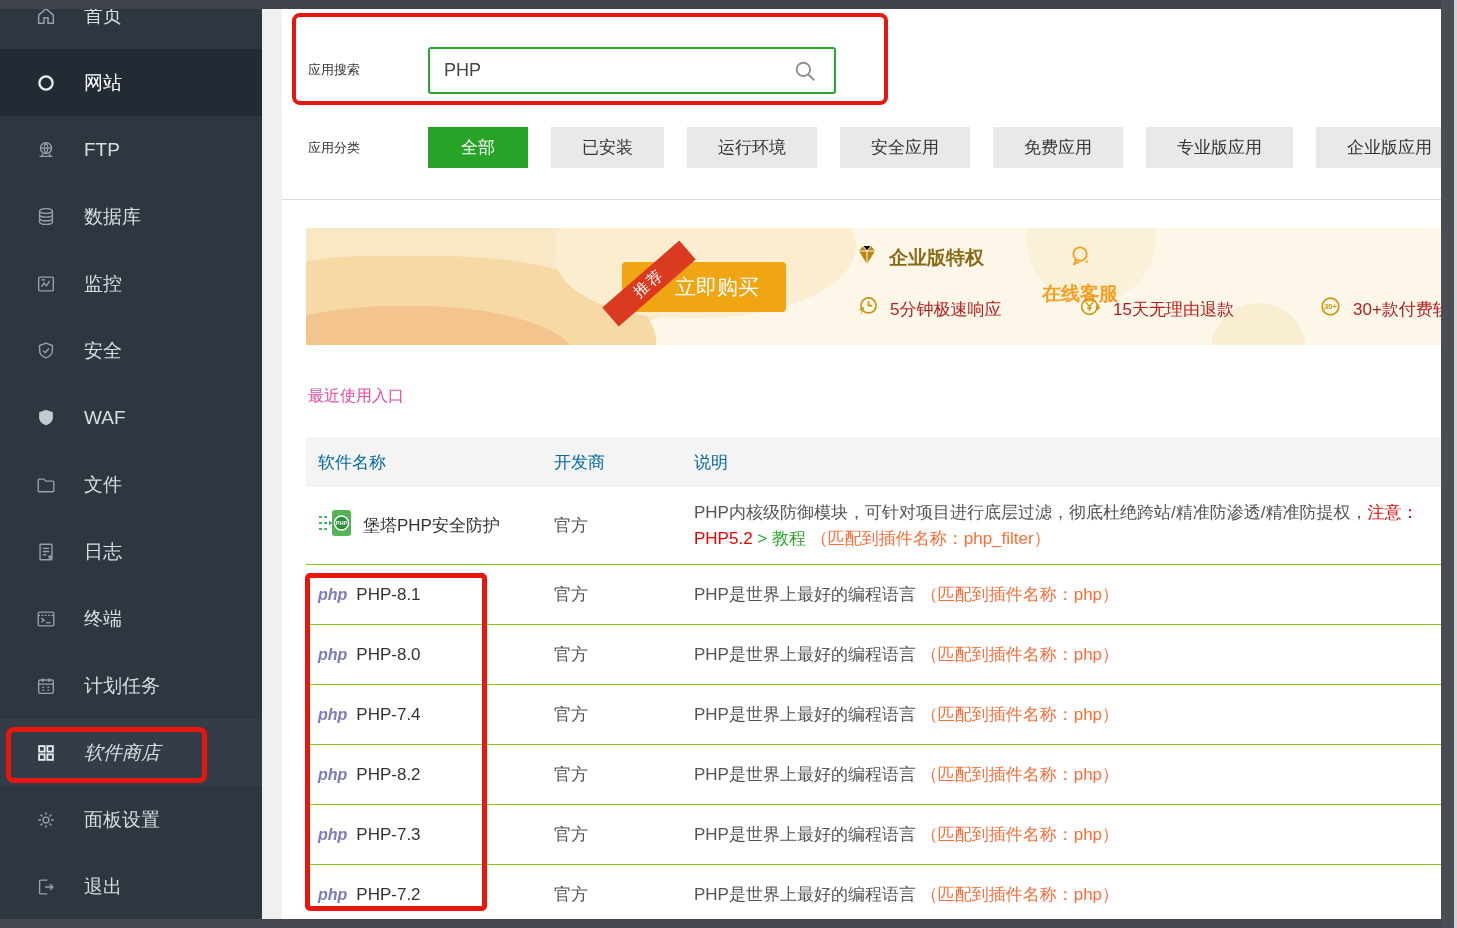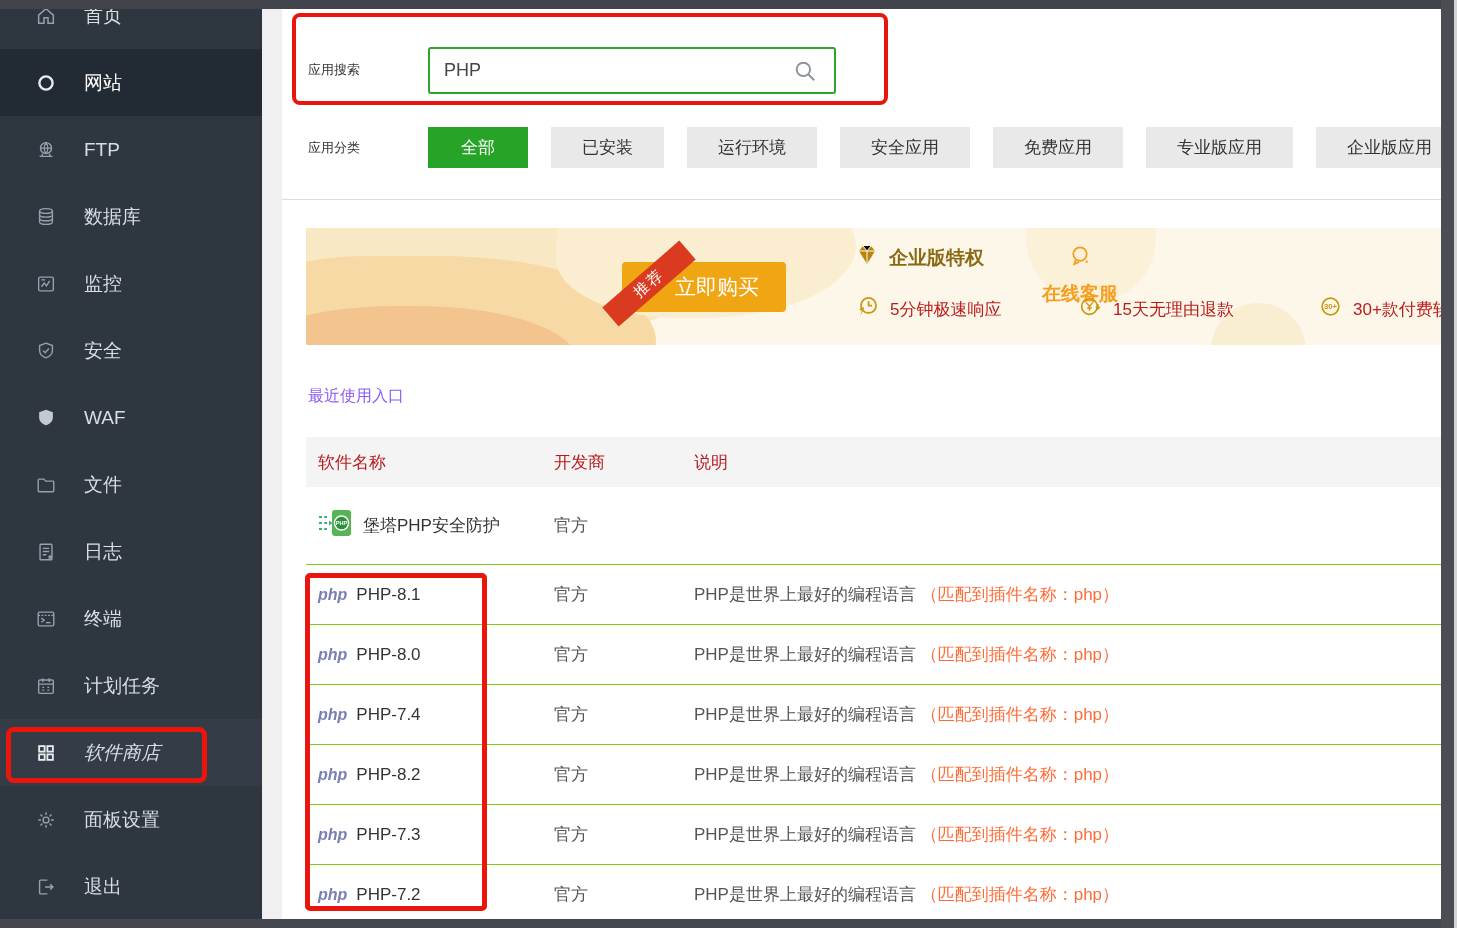--- a/index.html
+++ b/index.html
@@ -66,23 +66,23 @@
             transform:rotate(-41deg); display:flex; align-items:center; justify-content:center;
             color:#fff; font-size:15px; letter-spacing:2px; }
   .priv { position:absolute; left:549px; top:16px; display:flex; align-items:center; gap:10px;
           font-size:19px; font-weight:bold; color:#8a6914; }
   .svc  { position:absolute; left:736px; top:16px; display:flex; align-items:center; gap:9px;
           font-size:19px; font-weight:bold; color:#f59e1f; cursor:pointer;flex-direction:column; }
   .feat { position:absolute; top:66px; display:flex; align-items:center; gap:10px; font-size:17px; color:#b91c1c; white-space:nowrap; }
   .f1 { left:549px; } .f2 { left:772px; } .f3 { left:1012px; }
 
   
-  .recent-title { position:absolute; left:308px; top:386px; font-size:16px; color:#8b5cf6; }
+  .recent-title { position:absolute; left:308px; top:386px; font-size:16px; color:#ec4899; }
   .table { position:absolute; left:306px; top:437px; width:1151px; }
-  .thead { display:flex; height:50px; align-items:center; background:#f4f4f4; color:#b91c1c; font-size:17px; }
+  .thead { display:flex; height:50px; align-items:center; background:#f4f4f4; color:#0369a1; font-size:17px; }
   .c1 { width:248px; padding-left:12px; flex:0 0 248px; }
   .c2 { width:140px; flex:0 0 140px; }
   .c3 { flex:1 1 auto; overflow:hidden; white-space:nowrap; }
   .trow { display:flex; height:60px; align-items:center; border-bottom:1px solid #84cc16;
           font-size:17px; color:#555; }
   .trow.tall { height:78px; }
   .name-cell { display:flex; align-items:center; gap:9px; color:#333; }
   .php-logo { font-style:italic; font-weight:bold; color:#7a7eb8; font-size:16px; }
   .desc2 { line-height:26px; }
   .t-red { color:#ea0000; }
@@ -343,20 +343,24 @@
           </g>
           <polygon points="11,12.5 14.5,15 11,17.5" fill="#3cb272"></polygon>
           <rect x="14" y="2" width="19" height="26" rx="3" fill="#56b356"></rect>
           <circle cx="23.5" cy="15" r="7" fill="#2e8f3c" stroke="#fff" stroke-width="1.4"></circle>
           <text x="23.5" y="17.2" font-size="5.6" fill="#fff" text-anchor="middle" font-weight="bold">PHP</text>
         </svg>
       </span>
       <span>堡塔PHP安全防护</span>
     </div>
     <div class="c2">官方</div>
+    <div class="c3 desc2">
+      <div><span>PHP内核级防御模块，可针对项目进行底层过滤，彻底杜绝跨站/精准防渗透/精准防提权，</span><span class="t-red">注意：</span></div>
+      <div><span class="t-red">PHP5.2</span> <span class="t-green">&gt; 教程</span> <span class="t-orange">（匹配到插件名称：php_filter）</span></div>
+    </div>
   </div>
 
   <div class="trow">
     <div class="c1 name-cell">
       <span class="php-logo">php</span>
       <span>PHP-8.1</span>
     </div>
     <div class="c2">官方</div>
     <div class="c3"><span>PHP是世界上最好的编程语言</span> <span class="t-orange">（匹配到插件名称：php）</span></div>
   </div>

